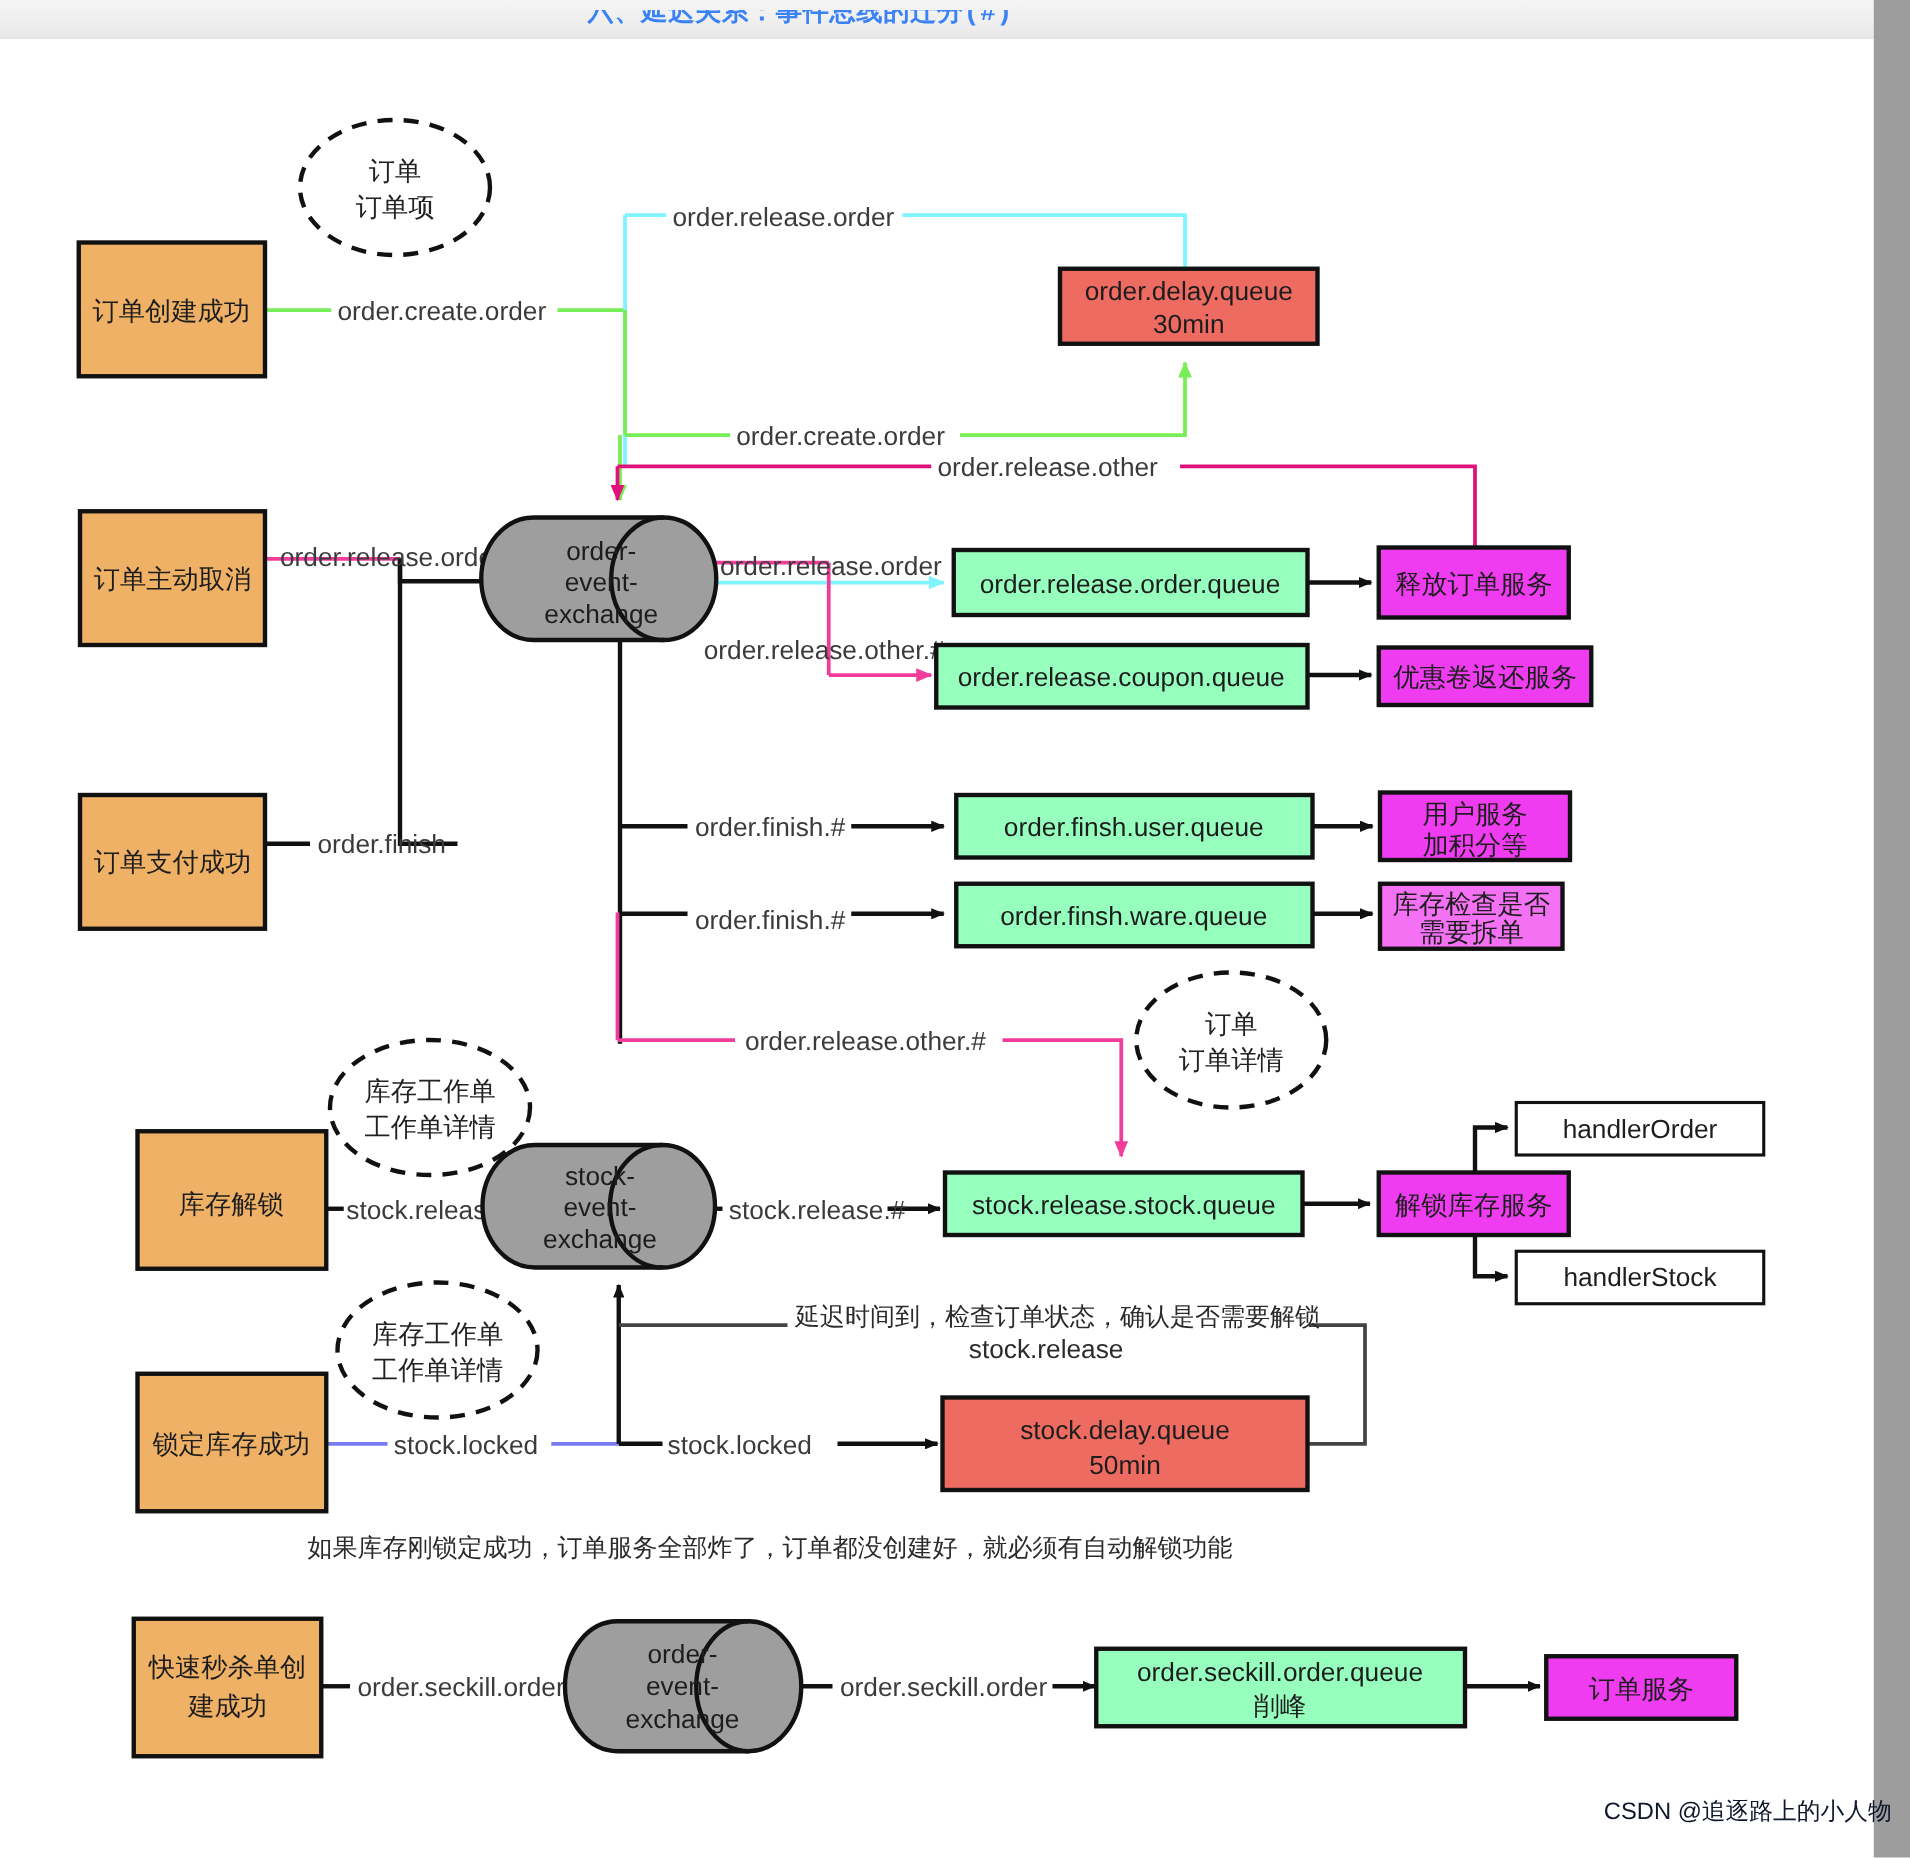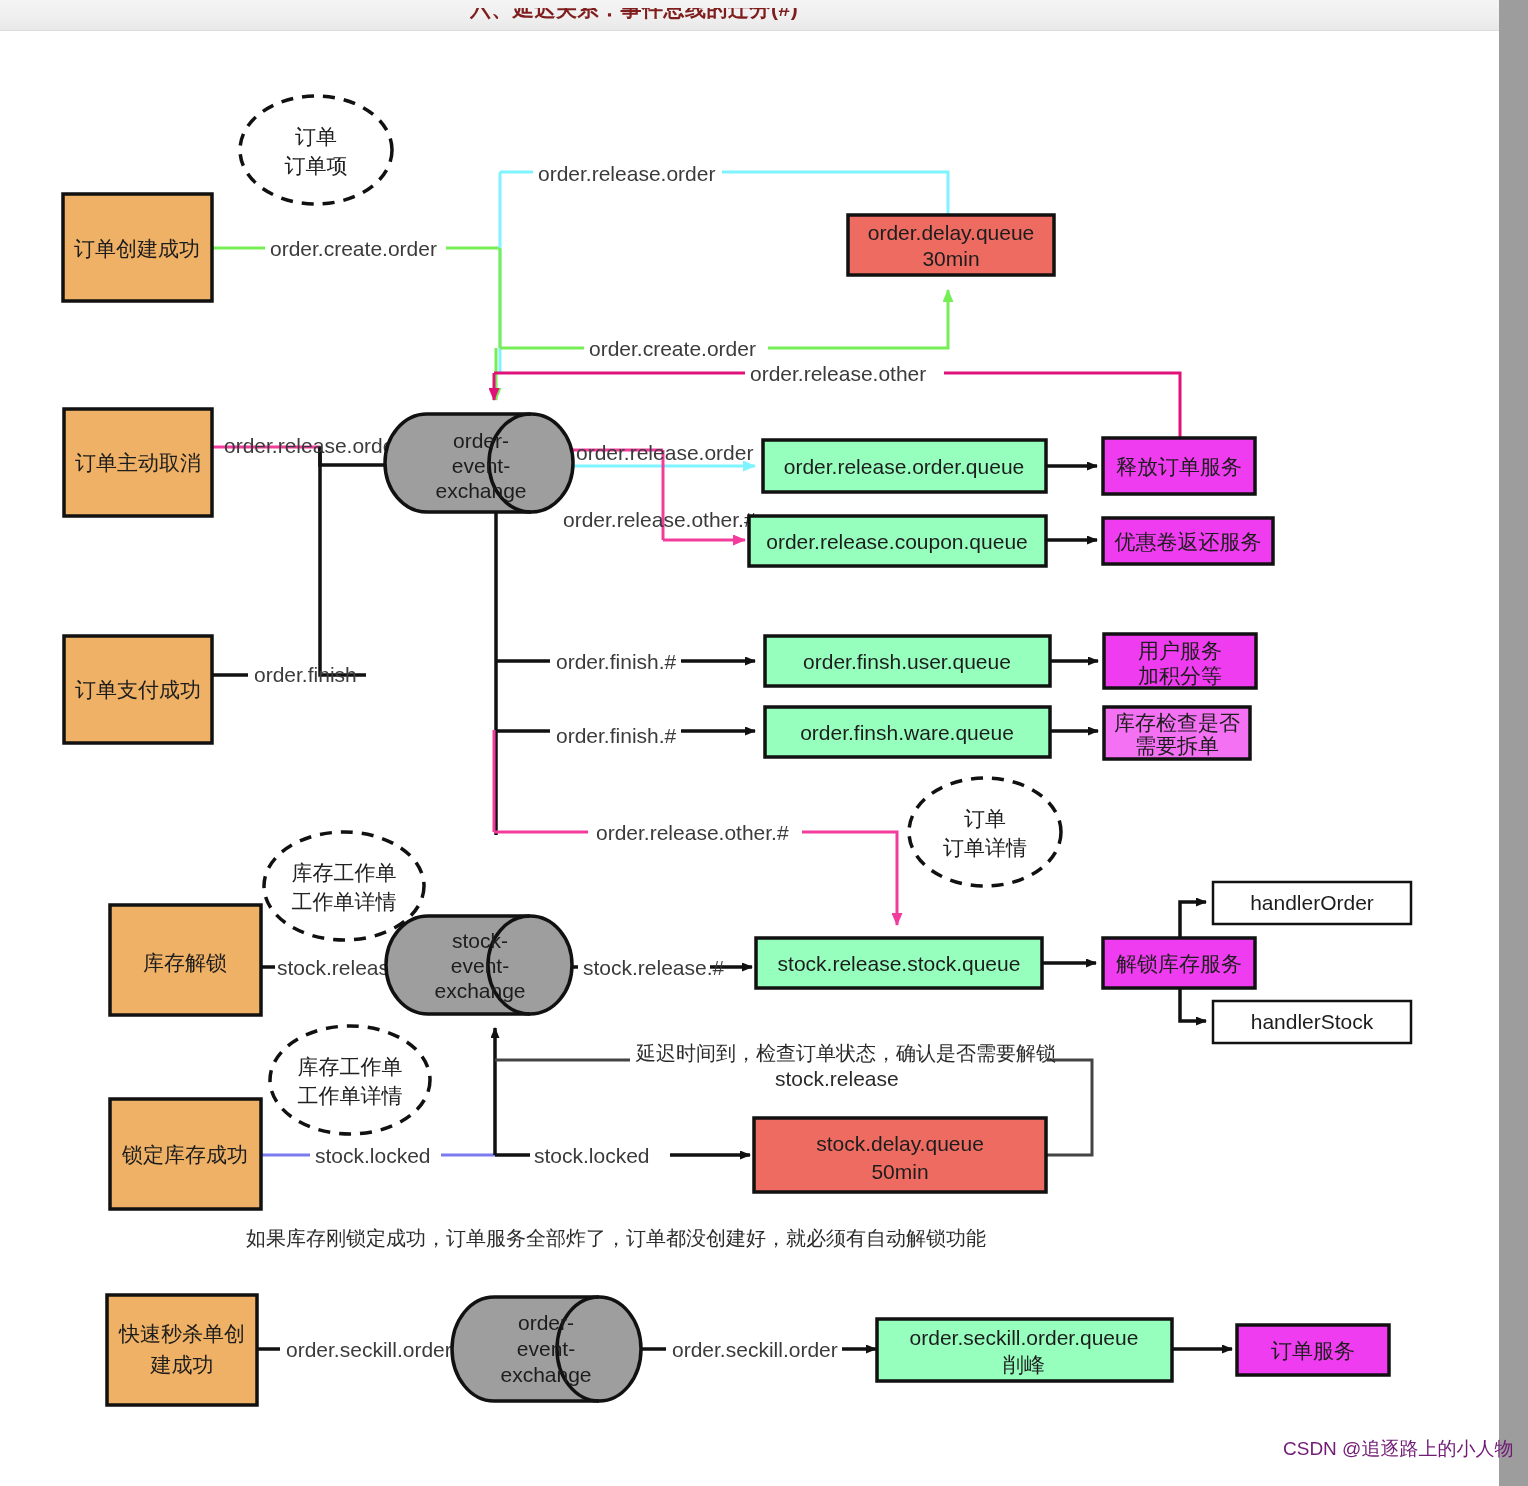--- a/index.html
+++ b/index.html
@@ -6,27 +6,27 @@
   body{
     width:1528px;height:1486px;position:relative;overflow:hidden;
     font-family:"Liberation Sans","DejaVu Sans",sans-serif;
   }
   #stage{position:absolute;left:0;top:0;width:1528px;height:1486px;background:#fff;}
   
   .top-strip{position:absolute;left:0;top:0;width:1499px;height:30px;
     background:linear-gradient(180deg,#f4f4f4 0%,#efefef 60%,#e8e8e8 100%);
     border-bottom:1px solid #dcdcdc;}
   .page-title{position:absolute;left:470px;top:8px;width:430px;height:22px;
-    overflow:hidden;color:#7f1d1d;font-size:21px;font-weight:700;
-    white-space:nowrap;letter-spacing:.5px;}
+    overflow:hidden;color:#3b82f6;font-size:21px;font-weight:700;
+    white-space:nowrap;letter-spacing:.5px;font-family:Liberation Mono, monospace;}
   .page-title span{position:relative;top:-13px;}
   
   .scrollbar-track{position:absolute;right:0;top:0;width:29px;height:1486px;background:#ffffff;}
   .scrollbar-thumb{position:absolute;right:0;top:0;width:29px;height:1486px;background:#9d9d9d;}
-  .watermark{position:absolute;left:1283px;top:1436px;color:#701a75;font-size:19px;
+  .watermark{position:absolute;left:1283px;top:1436px;color:#0f172a;font-size:19px;
     white-space:nowrap;}
   svg{position:absolute;left:0;top:0;}
 </style>
 </head>
 <body>
 
 <div id="stage">
 
   <div class="top-strip"></div>
   <div class="page-title"><span>六、延迟关系：事件总线的迁分(#)</span></div>

